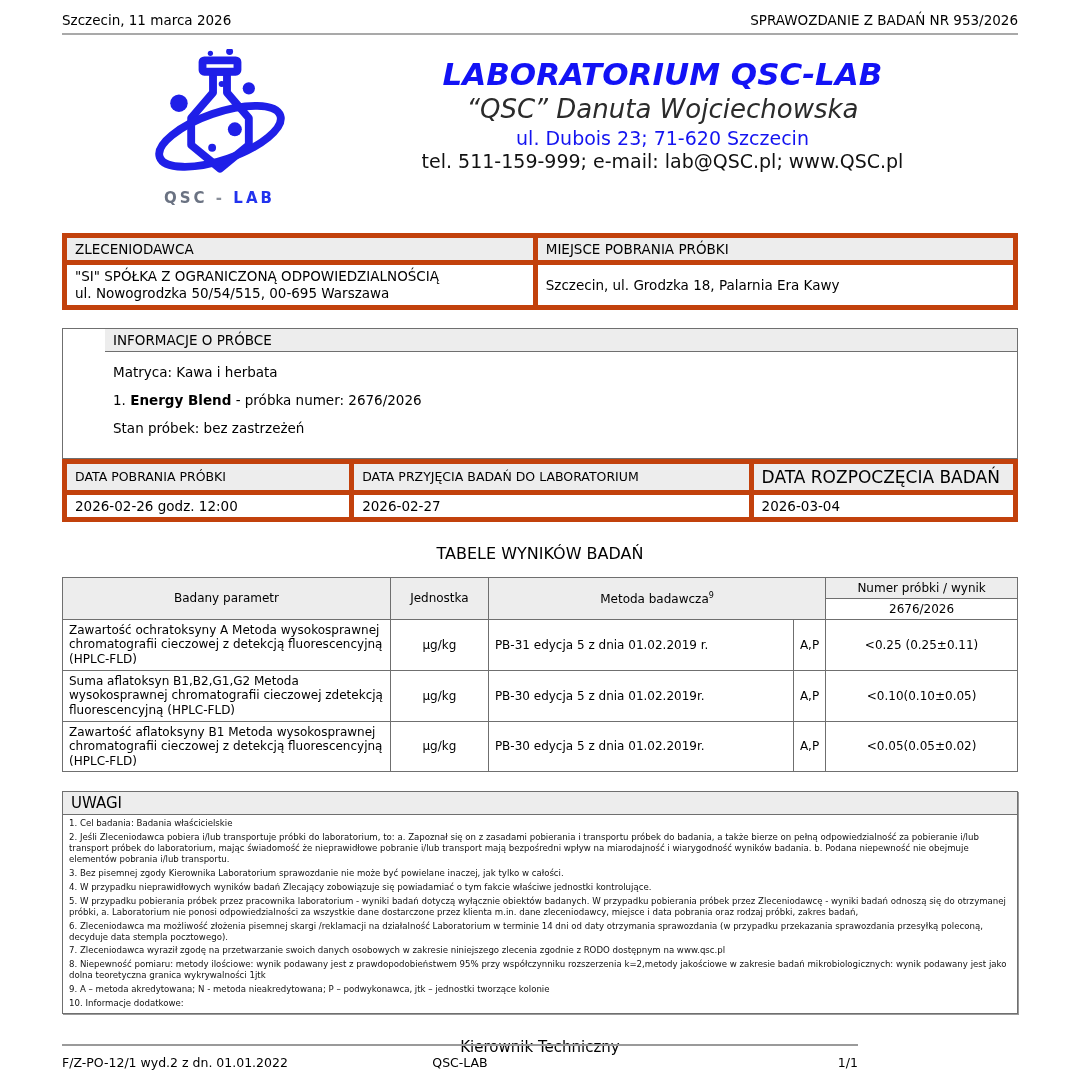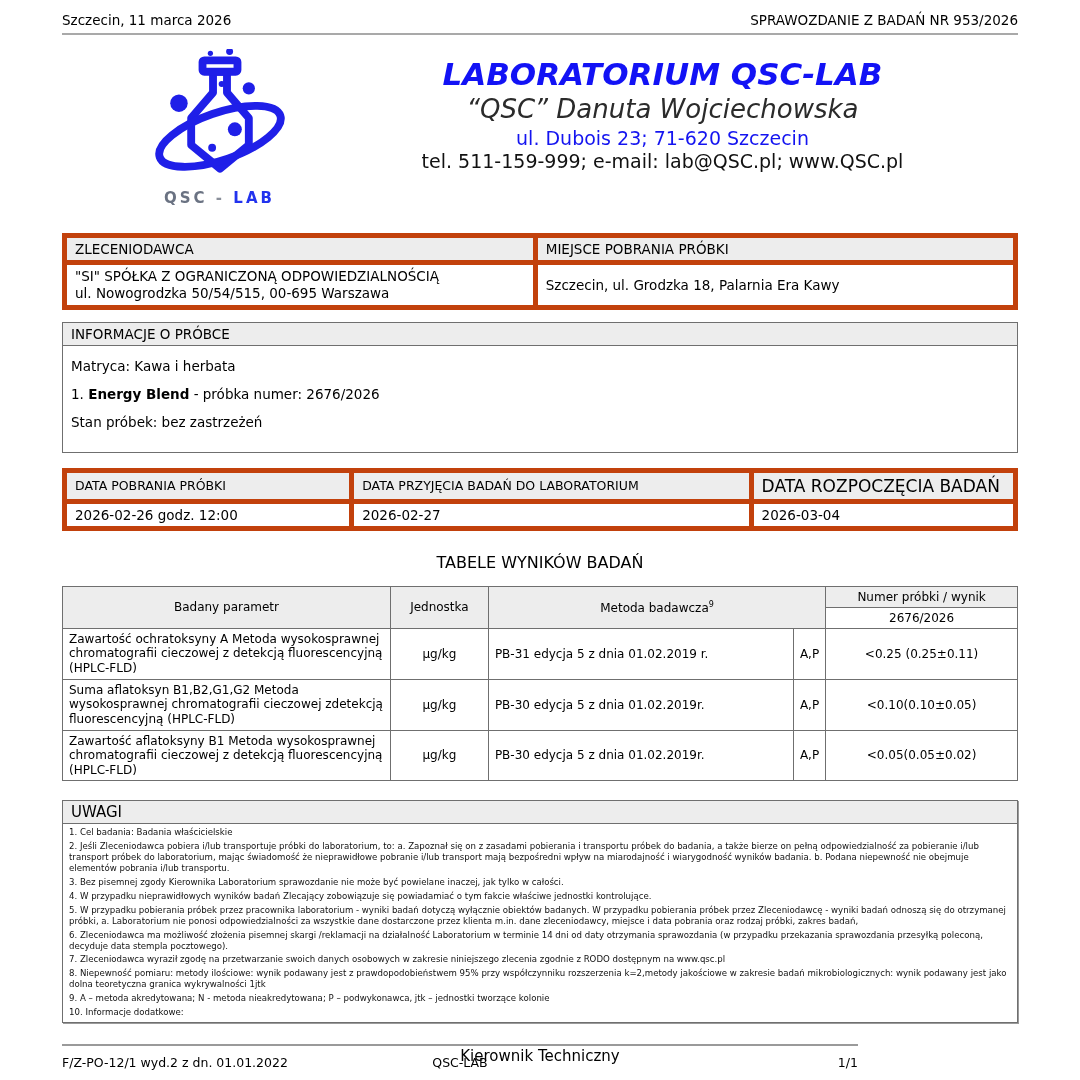--- a/index.html
+++ b/index.html
@@ -37,21 +37,21 @@
   
   table.doc { width:100%; border-collapse:collapse; font-size:13.5px; }
   table.doc th, table.doc td { border:5px solid #c2410c; padding:3px 8px; text-align:left; vertical-align:middle; }
   table.doc th { background:#ededed; font-weight:normal; }
   .mt11 { margin-top:11px; }
   .mt16 { margin-top:16px; }
 
   .two-line-cell div { line-height:1.25; }
 
   
-  .info-box { border:1px solid #6f6f6f; margin-top:12px; }
+  .info-box { border:1px solid #6f6f6f; margin-top:18px;padding-left:42px; }
   .info-box .box-head { background:#ededed; border-bottom:1px solid #6f6f6f; padding:3px 8px; font-size:13.5px; }
   .info-box .box-body { padding:8px 8px 10px; font-size:13.5px; }
   .info-box .box-body .line { margin:12px 0; }
   .info-box .box-body .line:first-child { margin-top:4px; }
   .bold { font-weight:bold; }
 
   
   .results-title { text-align:center; font-size:16px; margin:22px 0 14px; }
   table.results { width:100%; border-collapse:collapse; font-size:12px; }
   table.results th, table.results td { border:1px solid #6f6f6f; padding:3px 6px; }
@@ -154,21 +154,21 @@
       <div class="box-head">INFORMACJE O PRÓBCE</div>
       <div class="box-body">
         <div class="line">Matryca: Kawa i herbata</div>
         <div class="line">
           <span>1. </span><span class="bold">Energy Blend</span><span> - próbka numer: 2676/2026</span>
         </div>
         <div class="line">Stan próbek: bez zastrzeżeń</div>
       </div>
     </div>
 
-    <table class="doc" style="margin-top:15px;">
+    <table class="doc" style="">
       <colgroup>
           <col style="width:30.2%">
           <col style="width:42%">
           <col style="width:27.8%">
         </colgroup>
       <tbody>
           <tr>
         <th style="font-size:12.5px">DATA POBRANIA PRÓBKI</th>
         <th style="font-size:12.5px">DATA PRZYJĘCIA BADAŃ DO LABORATORIUM</th>
         <th style="font-size:17px">DATA ROZPOCZĘCIA BADAŃ</th>

